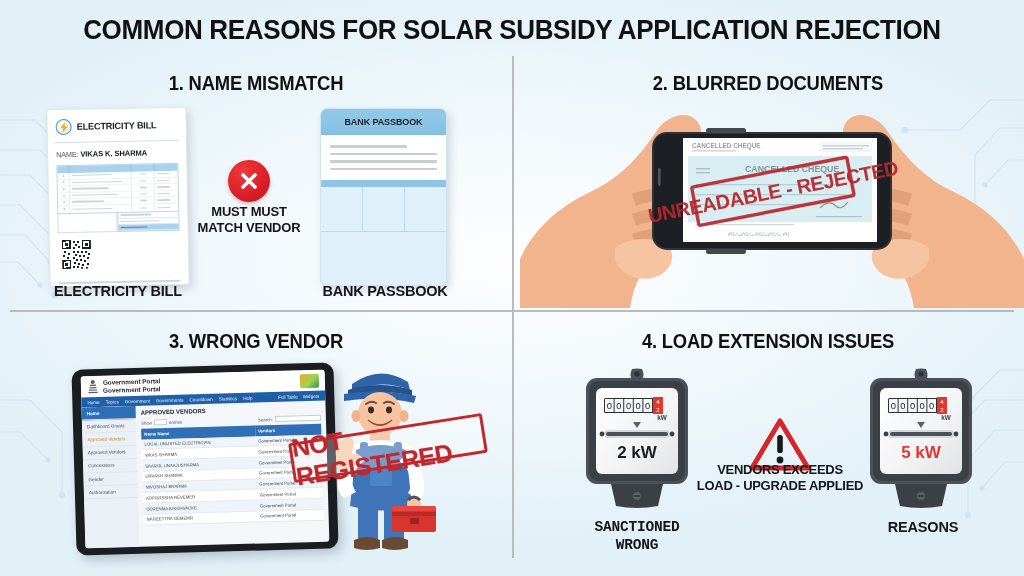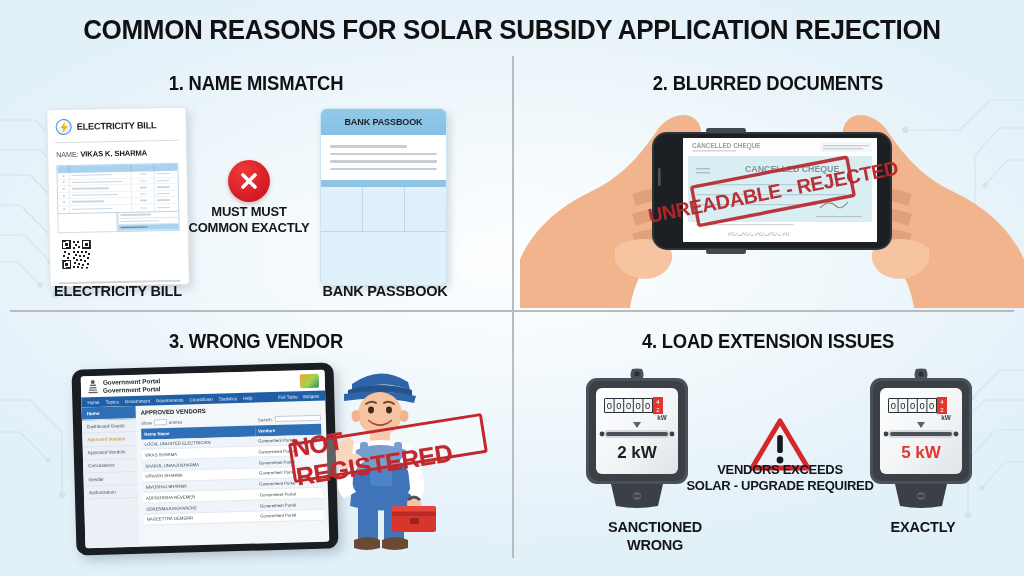--- a/index.html
+++ b/index.html
@@ -157,21 +157,21 @@
     transform:rotate(-9deg); background:rgba(255,255,255,0.30);
     text-shadow:0 0 1px rgba(192,40,45,.45);
   }
   #electrician { position:absolute; left:316px; top:354px; width:130px; height:200px; }
 
   
   .meter { position:absolute; width:118px; height:150px; }
   #meterL { left:578px; top:368px; }
   #meterR { left:862px; top:368px; }
   .meter-cap { position:absolute; font-size:14.5px; font-weight:bold; color:#141619; text-align:center; line-height:1.22; letter-spacing:-0.2px; }
-  #capL { left:558px; top:519px; width:194px; }
+  #capL { left:540px; top:519px; width:194px;font-family:Liberation Mono, monospace; }
   #capR { left:826px; top:519px; width:194px; }
   #warnwrap { position:absolute; left:700px; top:418px; width:160px; text-align:center; }
   #warn-note {
     position:absolute; left:684px; top:462px; width:192px; text-align:center;
     font-size:13px; font-weight:bold; color:#141619; line-height:1.25; letter-spacing:-0.3px;
   }
 </style>
 </head>
 <body>
 
@@ -413,21 +413,21 @@
   </div>
   <div class="caption" id="pb-cap">BANK PASSBOOK</div>
 
   <div id="xmark">
     <svg width="22" height="22" viewBox="0 0 22 22">
       <path d="M5 5 L17 17 M17 5 L5 17" stroke="#fff" stroke-width="3.6" stroke-linecap="round"></path>
     </svg>
   </div>
   <div id="mismatch-note">
     <div>MUST MUST</div>
-    <div>COMMON EXACTLY</div>
+    <div>MATCH VENDOR</div>
   </div>
 
   <div id="phonewrap">
     <svg viewBox="0 0 504 212" width="504" height="212">
 
       <g>
         <path d="M-10 212 C -10 160, 20 120, 70 96 C 100 82, 118 62, 136 36 C 146 20, 166 14, 176 24 C 186 34, 180 50, 170 62 L 150 88 L 190 88 L 190 150 L 150 150 C 130 160, 115 180, 110 212 Z" fill="#f2b48c"></path>
         <path d="M112 98 C 128 92, 150 90, 172 92 L 172 104 C 150 102, 130 104, 116 110 Z" fill="#e0a07a"></path>
         <path d="M112 118 C 128 112, 150 110, 172 112 L 172 124 C 150 122, 130 124, 116 130 Z" fill="#e0a07a"></path>
         <path d="M112 138 C 128 132, 150 130, 172 132 L 172 144 C 150 142, 130 144, 116 150 Z" fill="#e0a07a"></path>
@@ -696,28 +696,28 @@
     <rect x="26" y="62" width="66" height="8" rx="4" fill="#d5d9dd"></rect>
     <rect x="28" y="64" width="62" height="4" rx="2" fill="#4a5158"></rect>
     <circle cx="24" cy="66" r="2.4" fill="#3a4046"></circle>
     <circle cx="94" cy="66" r="2.4" fill="#3a4046"></circle>
     <text x="59" y="90" text-anchor="middle" font-family="Liberation Sans, sans-serif" font-size="17" font-weight="bold" fill="#e3362f">5 kW</text>
     <path d="M33 116 l 52 0 l -5 22 q -21 4 -42 0 Z" fill="#3a4046"></path>
     <circle cx="59" cy="128" r="4" fill="#5a6066"></circle>
     <path d="M56 128 l 6 0" stroke="#2b3036" stroke-width="1.4"></path>
   </svg>
   <div class="meter-cap" id="capR">
-    <div>EXACTLY</div>
+    <div>REASONS</div>
   </div>
 
   <div id="warnwrap">
     <svg width="62" height="54" viewBox="0 0 62 54">
       <path d="M31 3 L59 50 L3 50 Z" fill="none" stroke="#d5262b" stroke-width="5" stroke-linejoin="round"></path>
       <rect x="28.2" y="17" width="5.6" height="18" rx="2.6" fill="#16191c"></rect>
       <circle cx="31" cy="42" r="3.4" fill="#16191c"></circle>
     </svg>
   </div>
   <div id="warn-note">
     <div>VENDORS EXCEEDS</div>
-    <div>SOLAR - UPGRADE REQUIRED</div>
+    <div>LOAD - UPGRADE APPLIED</div>
   </div>
 
 </div>
 
 </body></html>

